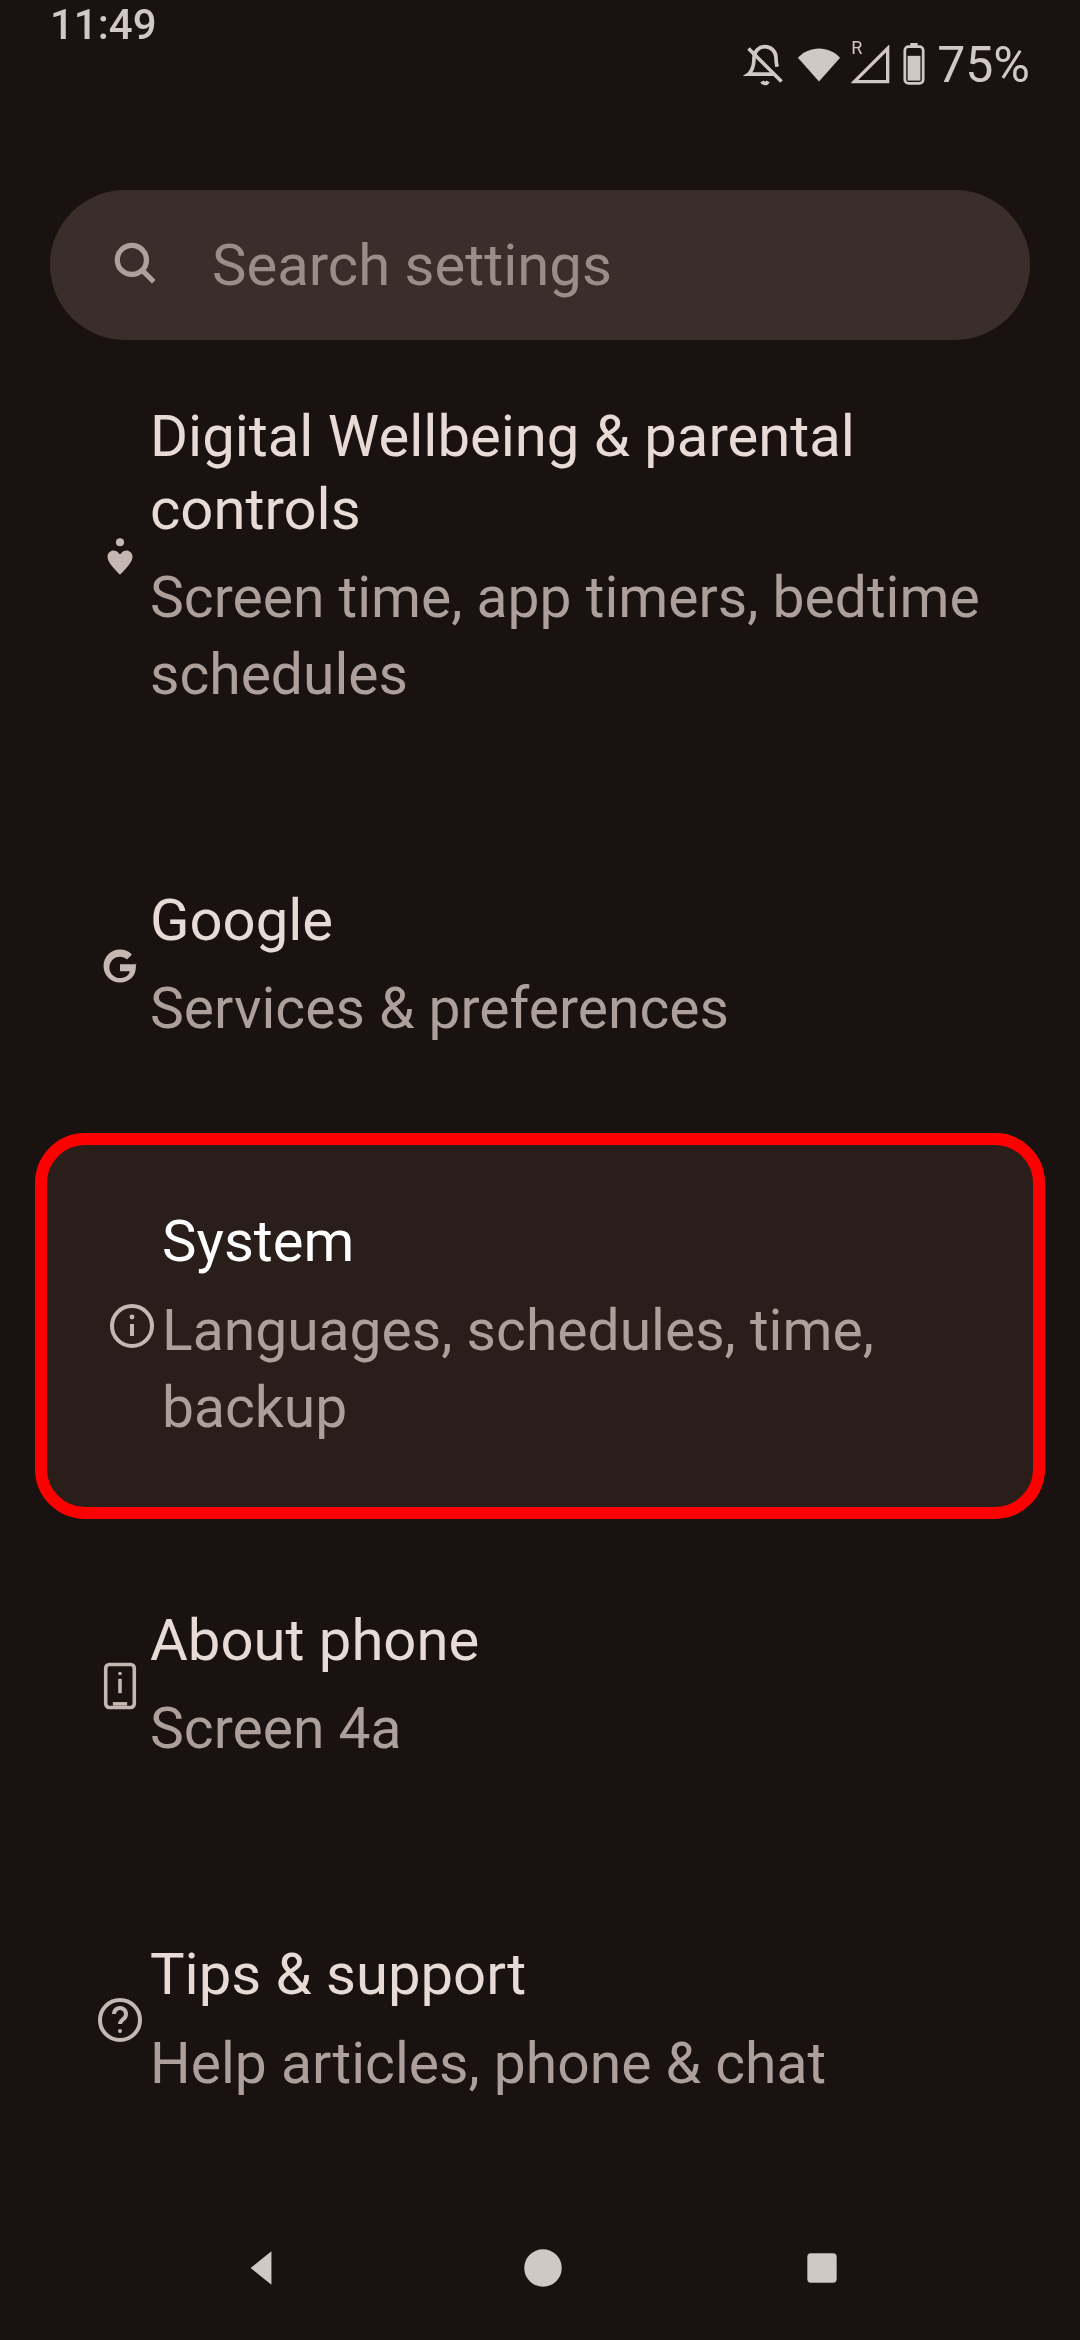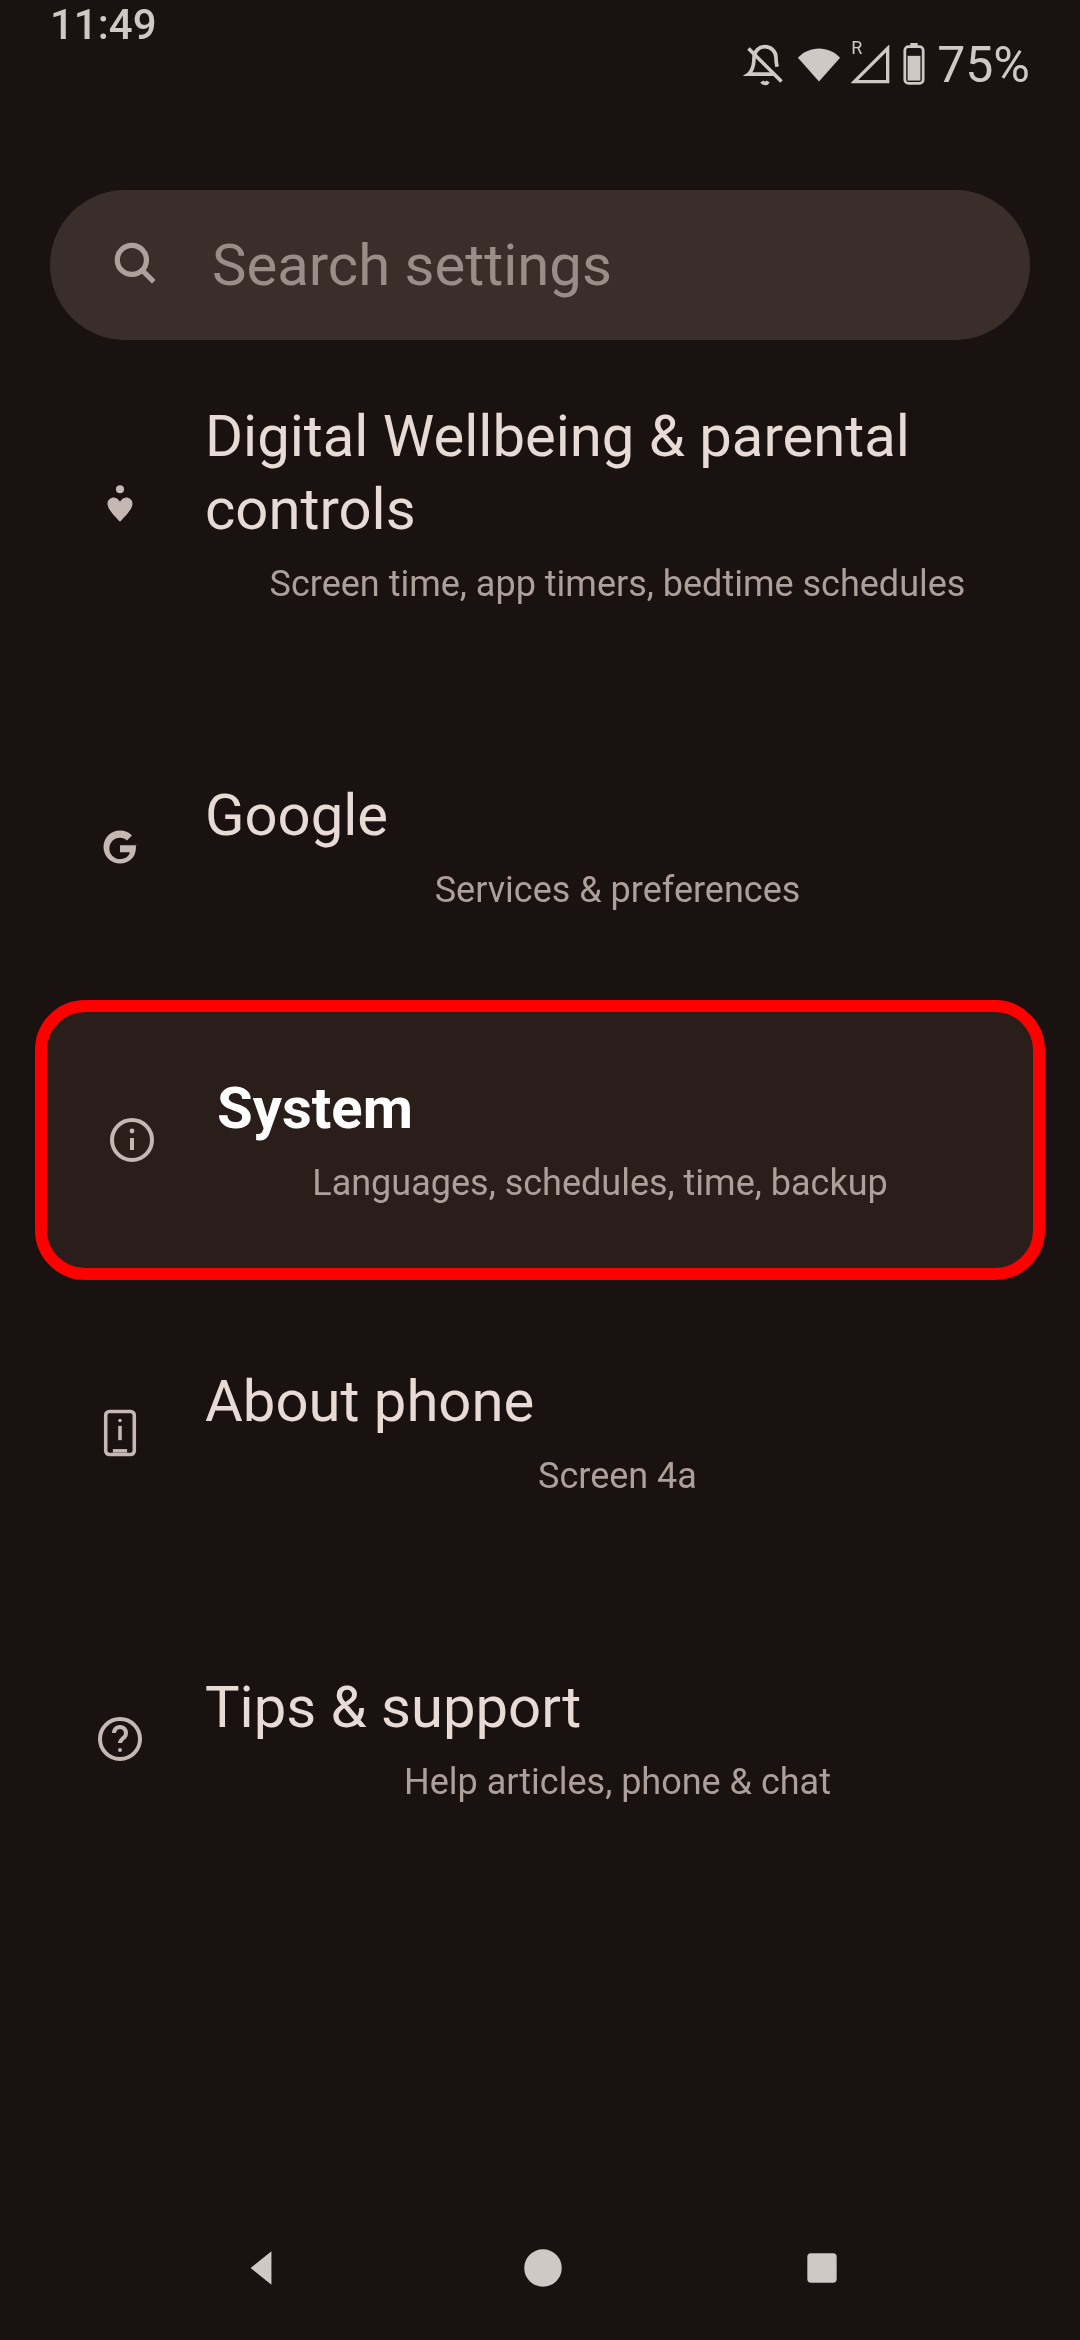--- a/index.html
+++ b/index.html
@@ -39,54 +39,52 @@
       color: #9a8d88;
       flex: 1;
     }
     .list {
       padding: 0 0 0 0;
     }
     .item {
       display: flex;
       align-items: center;
       padding: 85px 50px 85px 90px;
-      gap: 55px;
       position: relative;
     }
     .item.first { padding-top: 30px; }
     .item-icon {
       width: 60px;
       height: 60px;
       display: flex;
       align-items: center;
       justify-content: center;
       color: #c5b8b3;
       flex-shrink: 0;
     }
     .item-text { flex: 1; }
     .item-title {
       font-size: 58px;
       color: #e8dbd6;
       margin-bottom: 15px;
       line-height: 1.25;
     }
     .item-subtitle {
-      font-size: 36px;
+      font-size: 57px;
       color: #ad9f9a;
       line-height: 1.35;
-      text-align: center;
     }
     .highlighted {
       border: 12px solid #ff0000;
       border-radius: 50px;
       background: #2a1e1a;
       margin: 0 35px;
       padding: 60px 50px 60px 55px;
     }
-    .highlighted .item-title { color: #fff; font-weight: bold; }
+    .highlighted .item-title { color: #fff; }
     .nav-bar {
       position: absolute;
       bottom: 0;
       left: 0;
       right: 0;
       height: 140px;
       display: flex;
       justify-content: space-around;
       align-items: center;
       padding: 0 120px;

